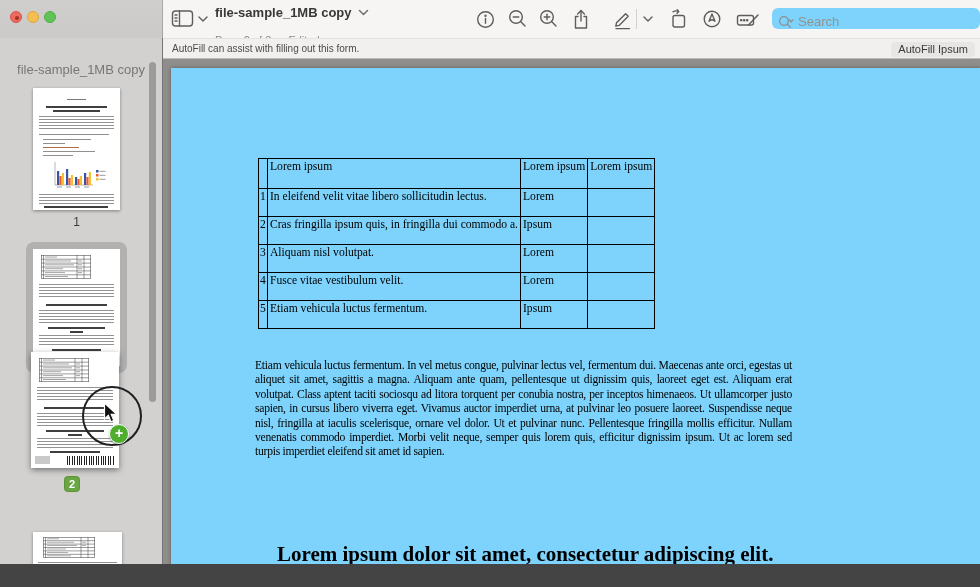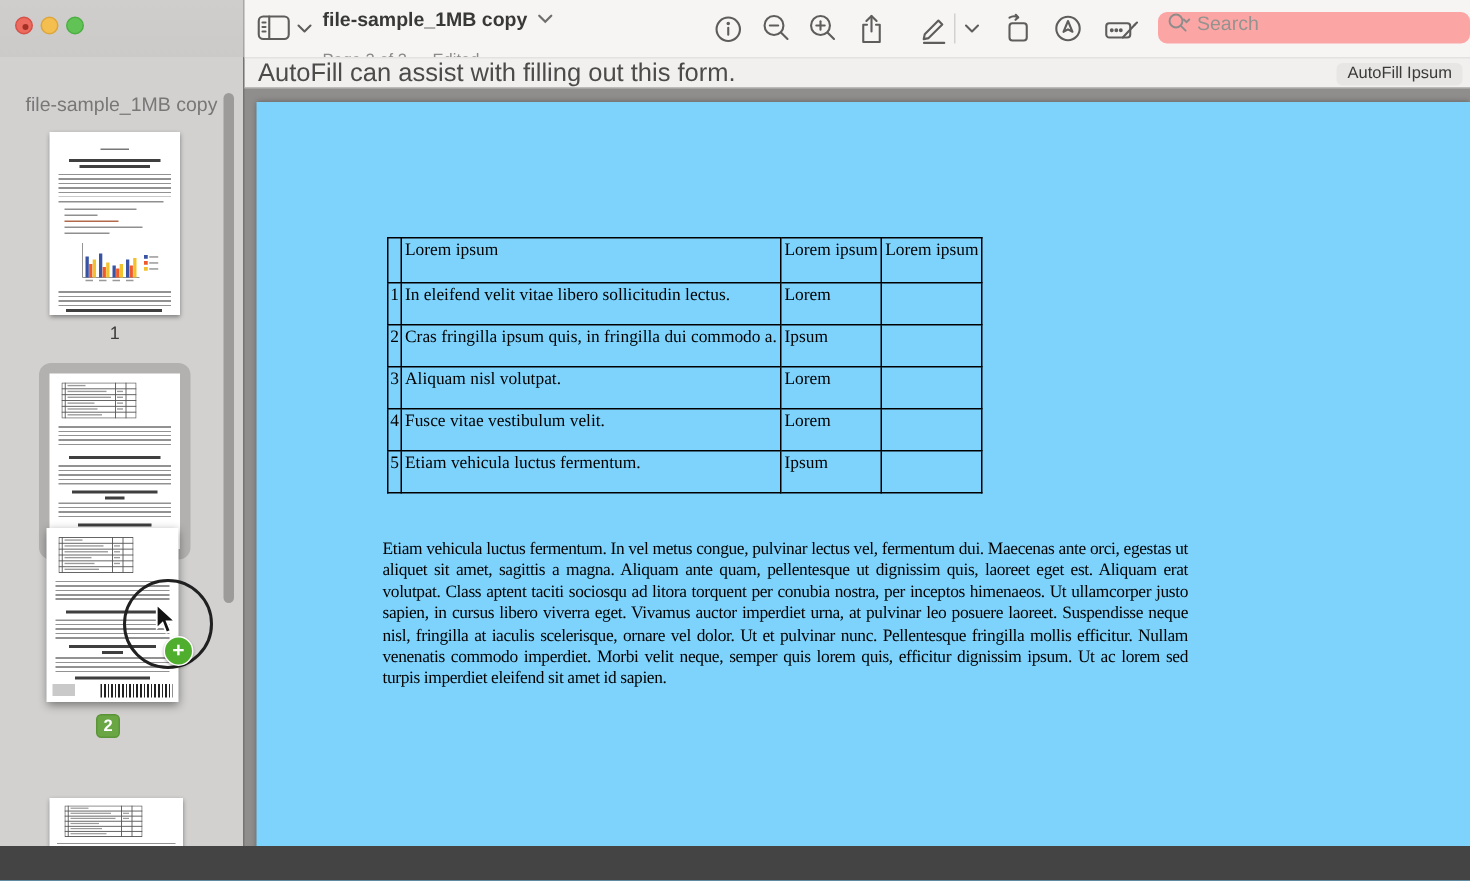--- a/index.html
+++ b/index.html
@@ -24,30 +24,30 @@
   .tbar-icon { position:absolute; top:7px; width:24px; height:24px; display:flex;
     align-items:center; justify-content:center; color:#5e5d5c; }
   .tbar-icon svg { stroke:#5e5d5c; fill:none; stroke-width:1.4; stroke-linecap:round; stroke-linejoin:round; }
   .title-block { position:absolute; left:215px; top:5px; }
   .title-row { display:flex; align-items:center; gap:6px; }
   .win-title { font-size:13px; font-weight:bold; color:#383837; }
   .win-subtitle { font-size:11px; color:#8b8a89; margin-top:14px; }
   .divider-v { position:absolute; left:636px; top:9px; width:1px; height:20px; background:#d2d1d0; }
 
   .search-field { position:absolute; left:772px; top:8px; width:208px; height:21px;
-    background:#fca5a5; border-radius:6px; display:flex; align-items:flex-start; padding:0 6px; gap:4px; }
+    background:#7dd3fc; border-radius:6px; display:flex; align-items:flex-end; padding:0 6px; gap:4px; }
   .search-field input { border:none; outline:none; background:transparent; font-size:13px;
     color:#4a4a49; width:150px; font-family:inherit; }
   .search-field input::placeholder { color:#94938f; }
 
   
   .autofill-bar { position:absolute; left:163px; top:38px; width:817px; height:21px;
     background:#f1f0ef; border-top:1px solid #e3e2e1; border-bottom:1px solid #bcbbba;
     display:flex; align-items:center; }
-  .autofill-msg { font-size:17px; color:#4c4b4a; margin-left:9px; }
+  .autofill-msg { font-size:10px; color:#4c4b4a; margin-left:9px; }
   .autofill-btn { position:absolute; right:5px; top:3px; height:15px; padding:0 7px;
     background:#e7e6e5; border:none; border-radius:4px; font-size:11px; color:#3a3a39;
     font-family:inherit; line-height:15px; }
 
   
   .sidebar { position:absolute; left:0; top:38px; width:162px; height:549px; background:#d2d1d0; overflow:hidden; }
   .sb-doc-label { position:absolute; left:0; top:24px; width:162px; text-align:center;
     font-size:13px; color:#787776; white-space:nowrap; overflow:hidden; }
   .thumb { position:absolute; background:#fff; box-shadow:0 1px 3px rgba(0,0,0,.4); overflow:hidden; }
   .sb-page-num { position:absolute; text-align:center; font-size:12px; color:#3c3c3b; }
@@ -423,16 +423,17 @@
           <td class="c-num">5</td>
           <td class="c-main">Etiam vehicula luctus fermentum.</td>
           <td class="c-3">Ipsum</td>
           <td class="c-4"></td>
         </tr>
       </tbody>
         </table>
 
       <p class="doc-paragraph">Etiam vehicula luctus fermentum. In vel metus congue, pulvinar lectus vel, fermentum dui. Maecenas ante orci, egestas ut aliquet sit amet, sagittis a magna. Aliquam ante quam, pellentesque ut dignissim quis, laoreet eget est. Aliquam erat volutpat. Class aptent taciti sociosqu ad litora torquent per conubia nostra, per inceptos himenaeos. Ut ullamcorper justo sapien, in cursus libero viverra eget. Vivamus auctor imperdiet urna, at pulvinar leo posuere laoreet. Suspendisse neque nisl, fringilla at iaculis scelerisque, ornare vel dolor. Ut et pulvinar nunc. Pellentesque fringilla mollis efficitur. Nullam venenatis commodo imperdiet. Morbi velit neque, semper quis lorem quis, efficitur dignissim ipsum. Ut ac lorem sed turpis imperdiet eleifend sit amet id sapien.</p>
 
+      <h1 class="doc-heading">Lorem ipsum dolor sit amet, consectetur adipiscing elit.</h1>
     </div>
   </main>
 
 </div>
 
 </body></html>

